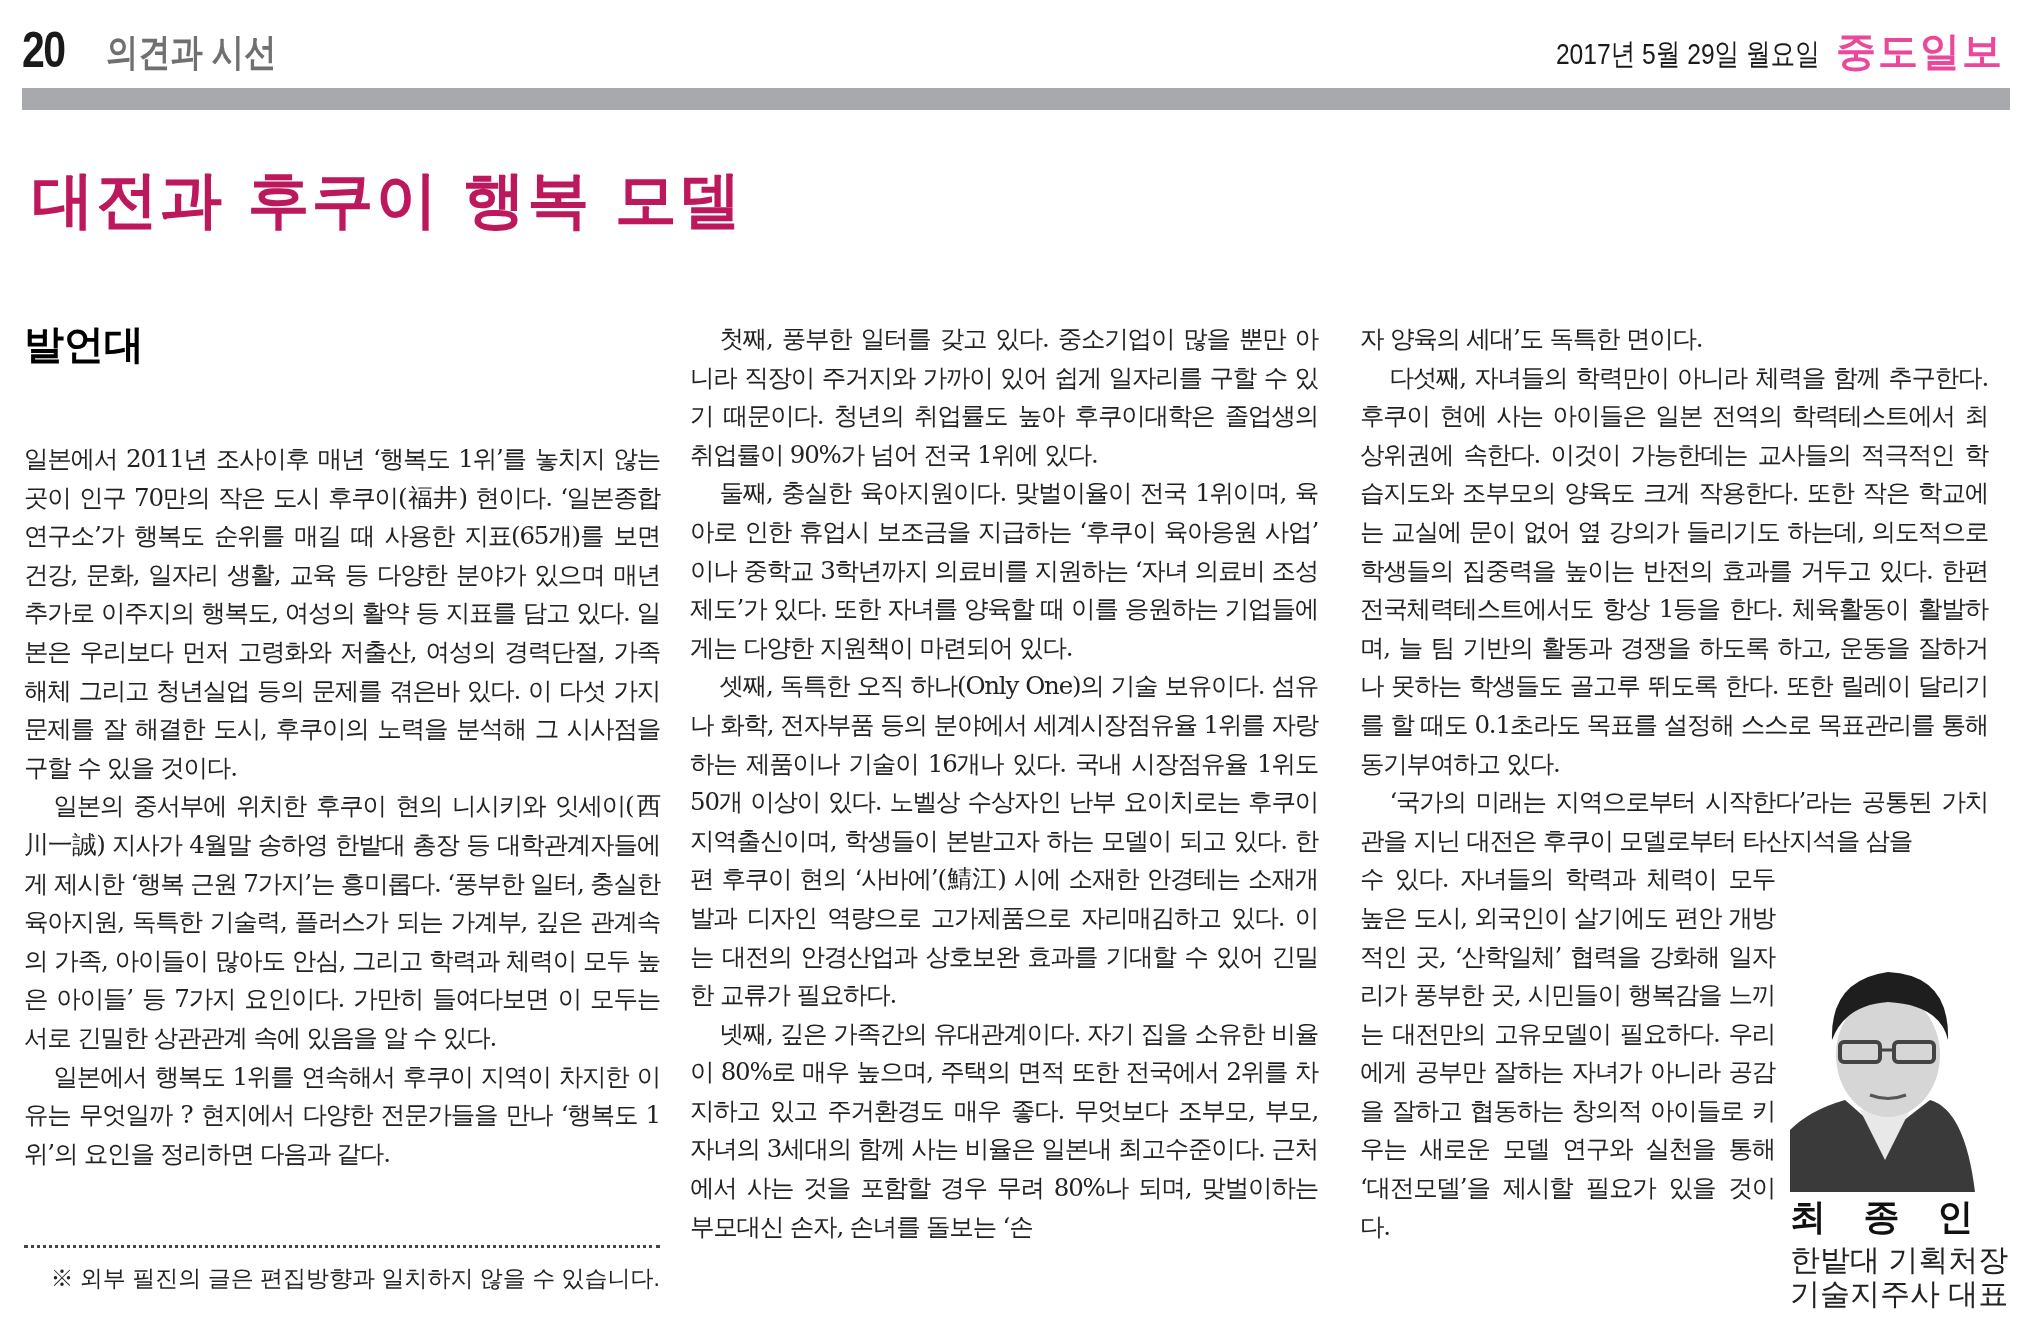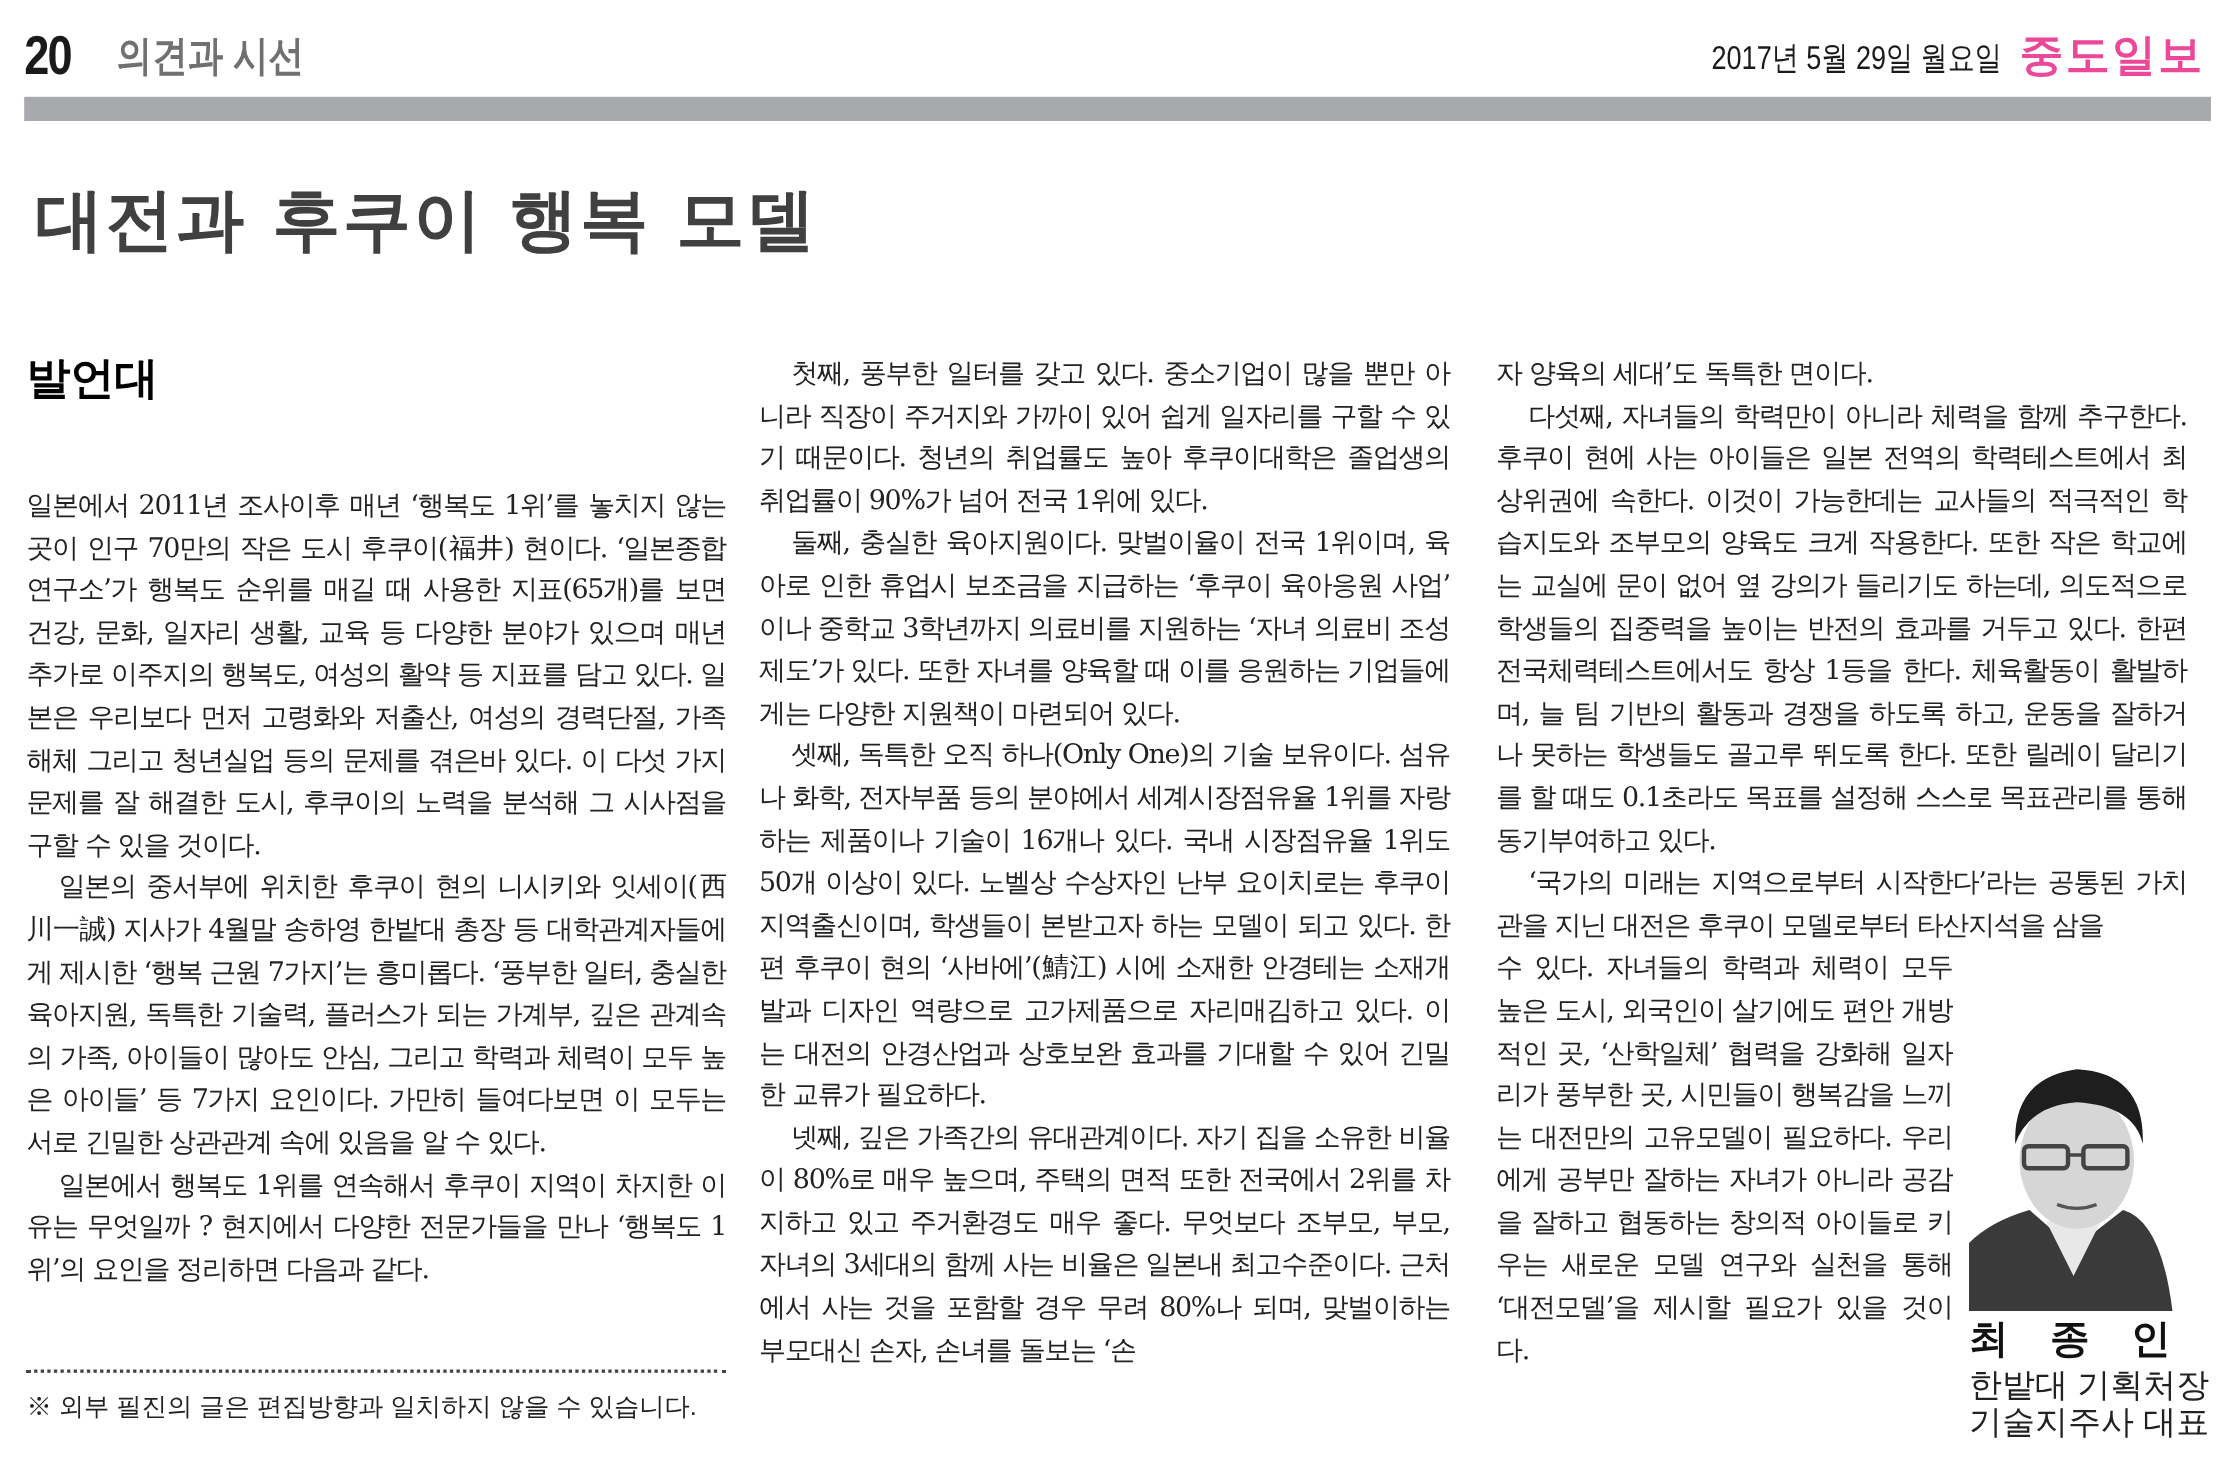--- a/index.html
+++ b/index.html
@@ -9,33 +9,33 @@
   .page-num { position: absolute; left: 0; top: 4px; font-family: "Liberation Sans", sans-serif;
               font-weight: bold; font-size: 50px; line-height: 56px; color: #1a1a1a; letter-spacing: -2px; transform: scaleX(0.82); transform-origin: left; }
   .section-name { position: absolute; left: 84px; top: 10px; font-family: "Liberation Sans", sans-serif;
                   font-weight: bold; font-size: 38px; line-height: 48px; color: #707070; transform: scaleX(0.85); transform-origin: left; }
   .date { position: absolute; right: 190px; top: 16px; font-family: "Liberation Sans", sans-serif;
           font-size: 30px; line-height: 40px; color: #1a1a1a; transform: scaleX(0.82); transform-origin: right; }
   .paper-name { position: absolute; right: 6px; top: 8px; font-family: "Liberation Sans", sans-serif;
                 font-weight: bold; font-size: 40px; line-height: 50px; color: #ec4899; letter-spacing: 2px; }
   .rule-bar { position: absolute; left: 22px; top: 88px; width: 1988px; height: 22px; background: #a7a9ac; }
   .headline { position: absolute; left: 32px; top: 160px; font-family: "DejaVu Serif", serif;
-              font-weight: bold; font-size: 62px; line-height: 80px; color: #404040; letter-spacing: 2px; }
+              font-weight: bold; font-size: 62px; line-height: 80px; color: #be185d; letter-spacing: 2px; }
   .column-label { position: absolute; left: 24px; top: 320px; font-family: "Liberation Sans", sans-serif;
                   font-weight: bold; font-size: 40px; line-height: 48px; color: #000; }
   .col { position: absolute; font-size: 24.5px; line-height: 38.6px; color: #222;
          text-align: justify; font-family: "DejaVu Serif", serif; letter-spacing: -1.2px; }
   .col p { margin: 0; text-indent: 1.2em; }
   .col p.noindent { text-indent: 0; }
   .col1 { left: 24px; top: 440px; width: 636px; }
   .col2 { left: 690px; top: 320px; width: 628px; }
   .col3 { left: 1360px; top: 320px; width: 628px; }
   .col3 .narrow { width: 415px; }
   .dotted { position: absolute; left: 24px; top: 1245px; width: 636px; border-top: 3px dotted #444; }
-  .disclaimer { position: absolute; left: 24px; top: 1262px; width: 636px; text-align: left;
+  .disclaimer { position: absolute; left: 24px; top: 1262px; width: 636px; text-align: right;
                 font-family: "Liberation Sans", sans-serif; font-size: 23px; line-height: 32px; color: #222; }
   .photo { position: absolute; left: 1790px; top: 960px; width: 190px; height: 232px; background: #fff; overflow: hidden; }
   .author-name { position: absolute; left: 1790px; top: 1198px; font-family: Liberation Mono, monospace;
                  font-weight: bold; font-size: 36px; line-height: 44px; color: #111; letter-spacing: 8px; }
   .author-title { position: absolute; left: 1790px; font-family: "Liberation Sans", sans-serif;
                   font-size: 30px; line-height: 32px; color: #222; }
   .t1 { top: 1244px; } .t2 { top: 1278px; text-align: center; }
 </style>
 </head>
 <body>

